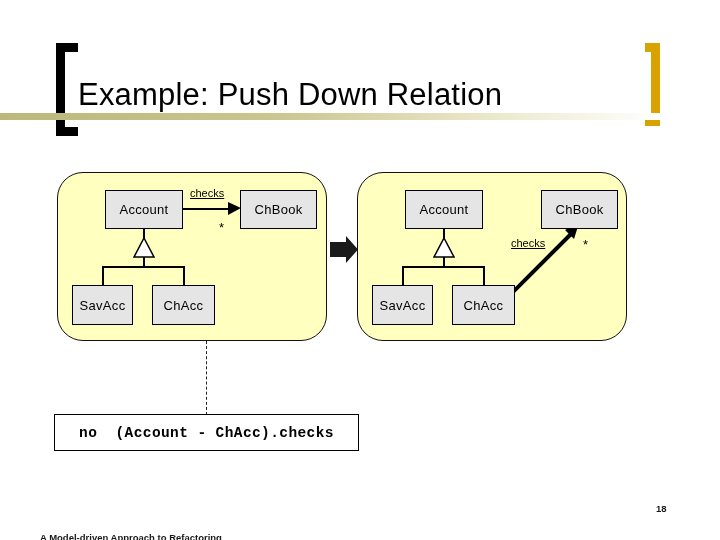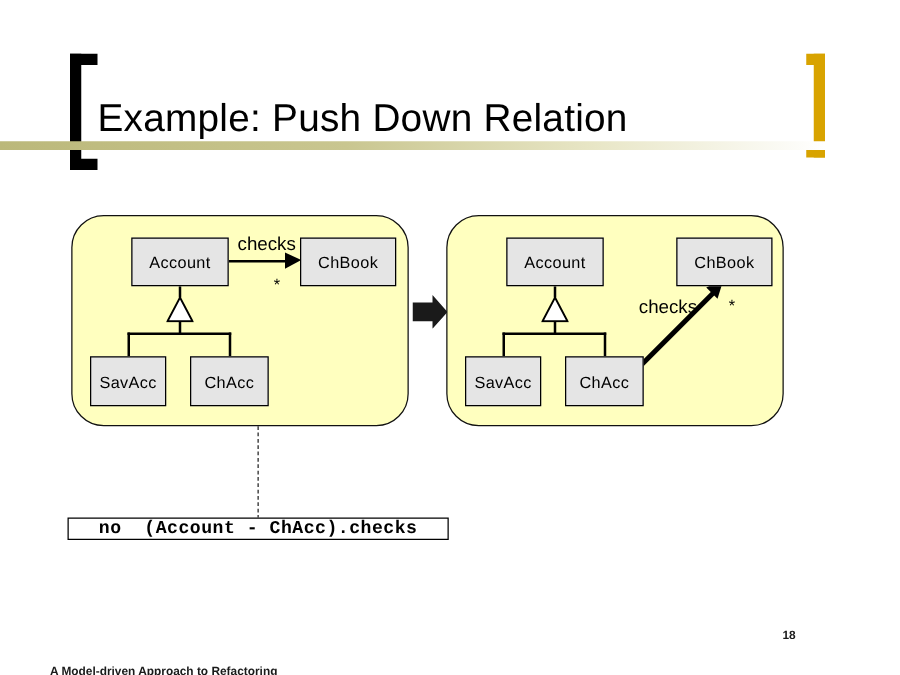--- a/index.html
+++ b/index.html
@@ -97,23 +97,24 @@
     position: absolute;
     background: #000000;
     width: 1.6px;
   }
   .tri-outline {
     position: absolute;
   }
 
   .assoc-label {
     position: absolute;
-    font-size: 15px;
+    font-size: 11px;
     color: #000000;
     white-space: nowrap;
+    text-decoration: underline;
   }
   .multiplicity {
     position: absolute;
     font-size: 13px;
     color: #000000;
   }
 
   
   #transform-arrow {
     position: absolute;
@@ -132,21 +133,21 @@
     height: 74px;
     border-left: 1.6px dashed #222222;
   }
 
   
   #constraint-box {
     position: absolute;
     left: 54px;
     top: 414px;
     width: 305px;
-    height: 18px;
+    height: 37px;
     border: 1.5px solid #000000;
     background: #ffffff;
     box-sizing: border-box;
     display: flex;
     align-items: center;
     justify-content: center;
     font-family: "Liberation Mono", "DejaVu Sans Mono", monospace;
     font-weight: bold;
     font-size: 14.5px;
     letter-spacing: 0.4px;
@@ -159,21 +160,21 @@
     position: absolute;
     left: 40px;
     top: 532px;
     font-size: 9.5px;
     font-weight: bold;
     color: #1a1a1a;
     white-space: nowrap;
   }
   #footer-page {
     position: absolute;
-    left: 626px;
+    left: 656px;
     top: 503px;
     font-size: 9.5px;
     font-weight: bold;
     color: #1a1a1a;
   }
 </style>
 </head>
 <body>
 
 <div id="bracket-left"></div>

